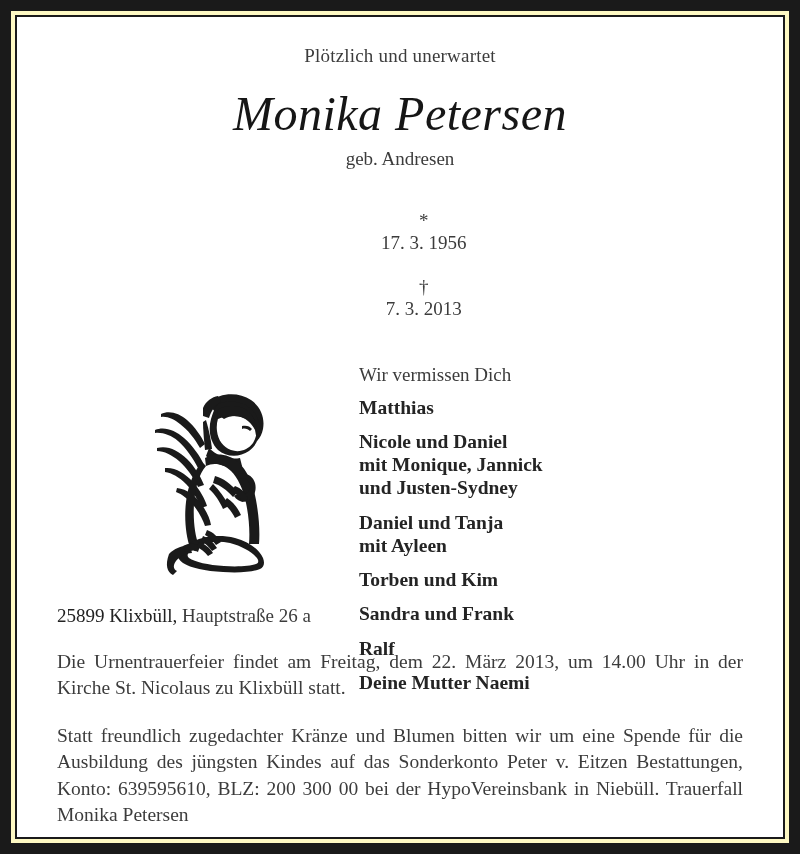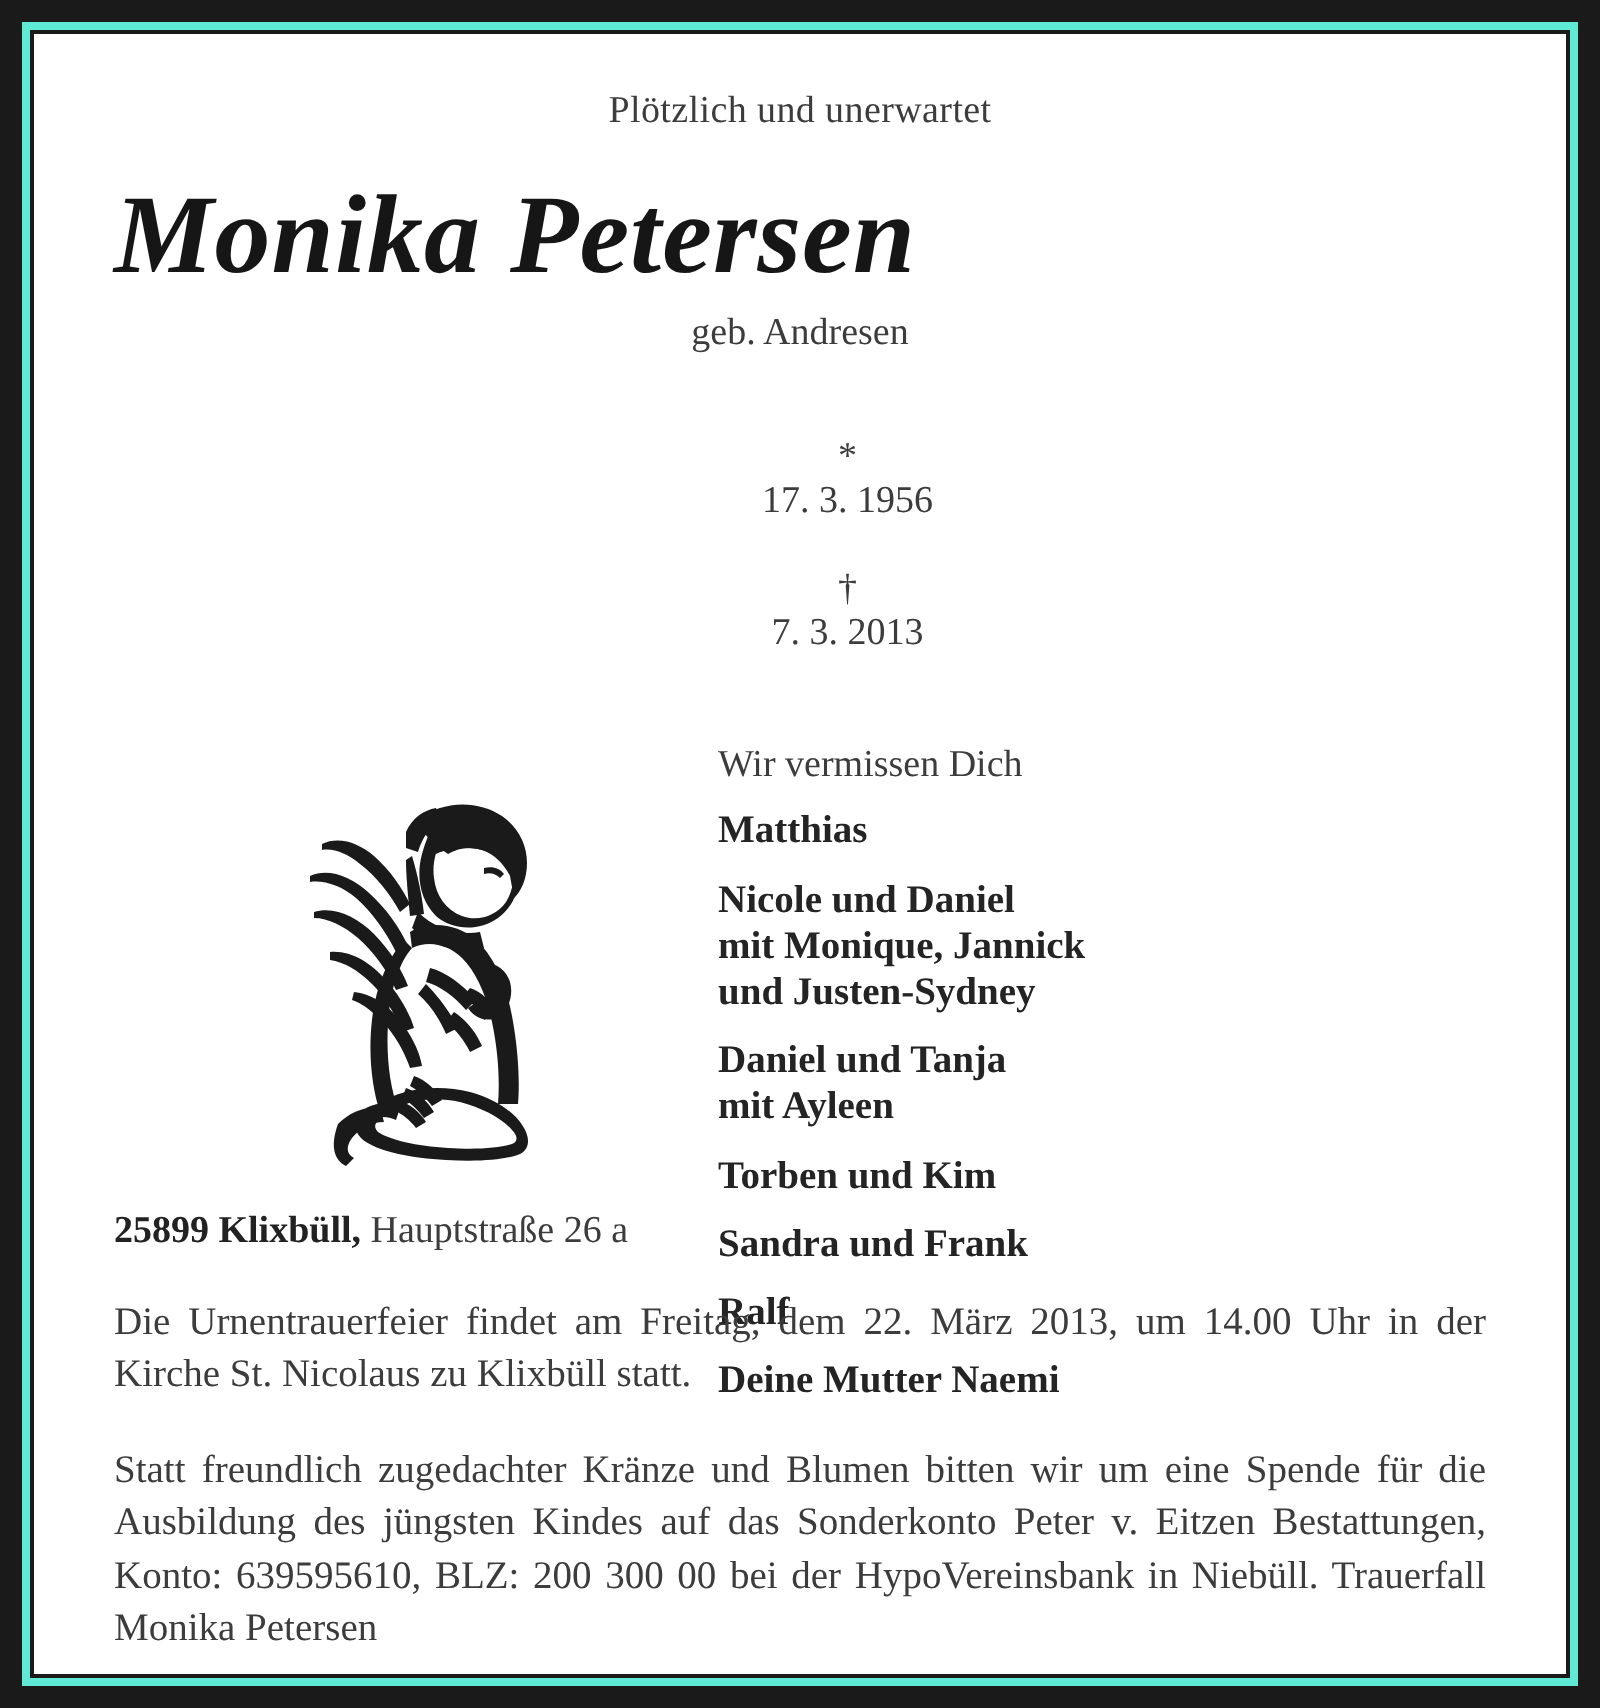--- a/index.html
+++ b/index.html
@@ -21,21 +21,21 @@
     box-sizing: border-box;
     width: 800px;
     height: 854px;
     background: #1a1a1a;      
     padding: 11px;
   }
   .notice-inner-gap {
     box-sizing: border-box;
     width: 100%;
     height: 100%;
-    background: #5eead4;       
+    background: #fef9c3;       
     padding: 4px;
   }
   .notice-card {
     box-sizing: border-box;
     width: 100%;
     height: 100%;
     background: #ffffff;
     border: 2px solid #1a1a1a; 
     position: relative;
     overflow: hidden;
@@ -51,23 +51,24 @@
 
   
   .kicker {
     text-align: center;
     font-size: 19px;
     letter-spacing: .2px;
     color: #3c3c3c;
     margin: 0;
   }
   .deceased-name {
+    text-align: center;
     font-style: italic;
-    font-weight: bold;
-    font-size: 56px;
+    font-weight: normal;
+    font-size: 48px;
     line-height: 1.06;
     color: #161616;
     margin: 22px 0 0 0;
     letter-spacing: .5px;
   }
   .maiden-name {
     text-align: center;
     font-size: 19px;
     color: #3c3c3c;
     margin: 8px 0 0 0;
@@ -122,21 +123,21 @@
     left: 40px;
     right: 40px;
     top: 588px;
   }
   .address {
     font-size: 19px;
     color: #3c3c3c;
     margin: 0;
   }
   .address .zip-city {
-    font-weight: bold;
+    font-weight: normal;
     color: #222222;
   }
   .para {
     font-size: 19.5px;
     line-height: 1.34;
     color: #3c3c3c;
     text-align: justify;
     margin: 22px 0 0 0;
   }
 </style>

